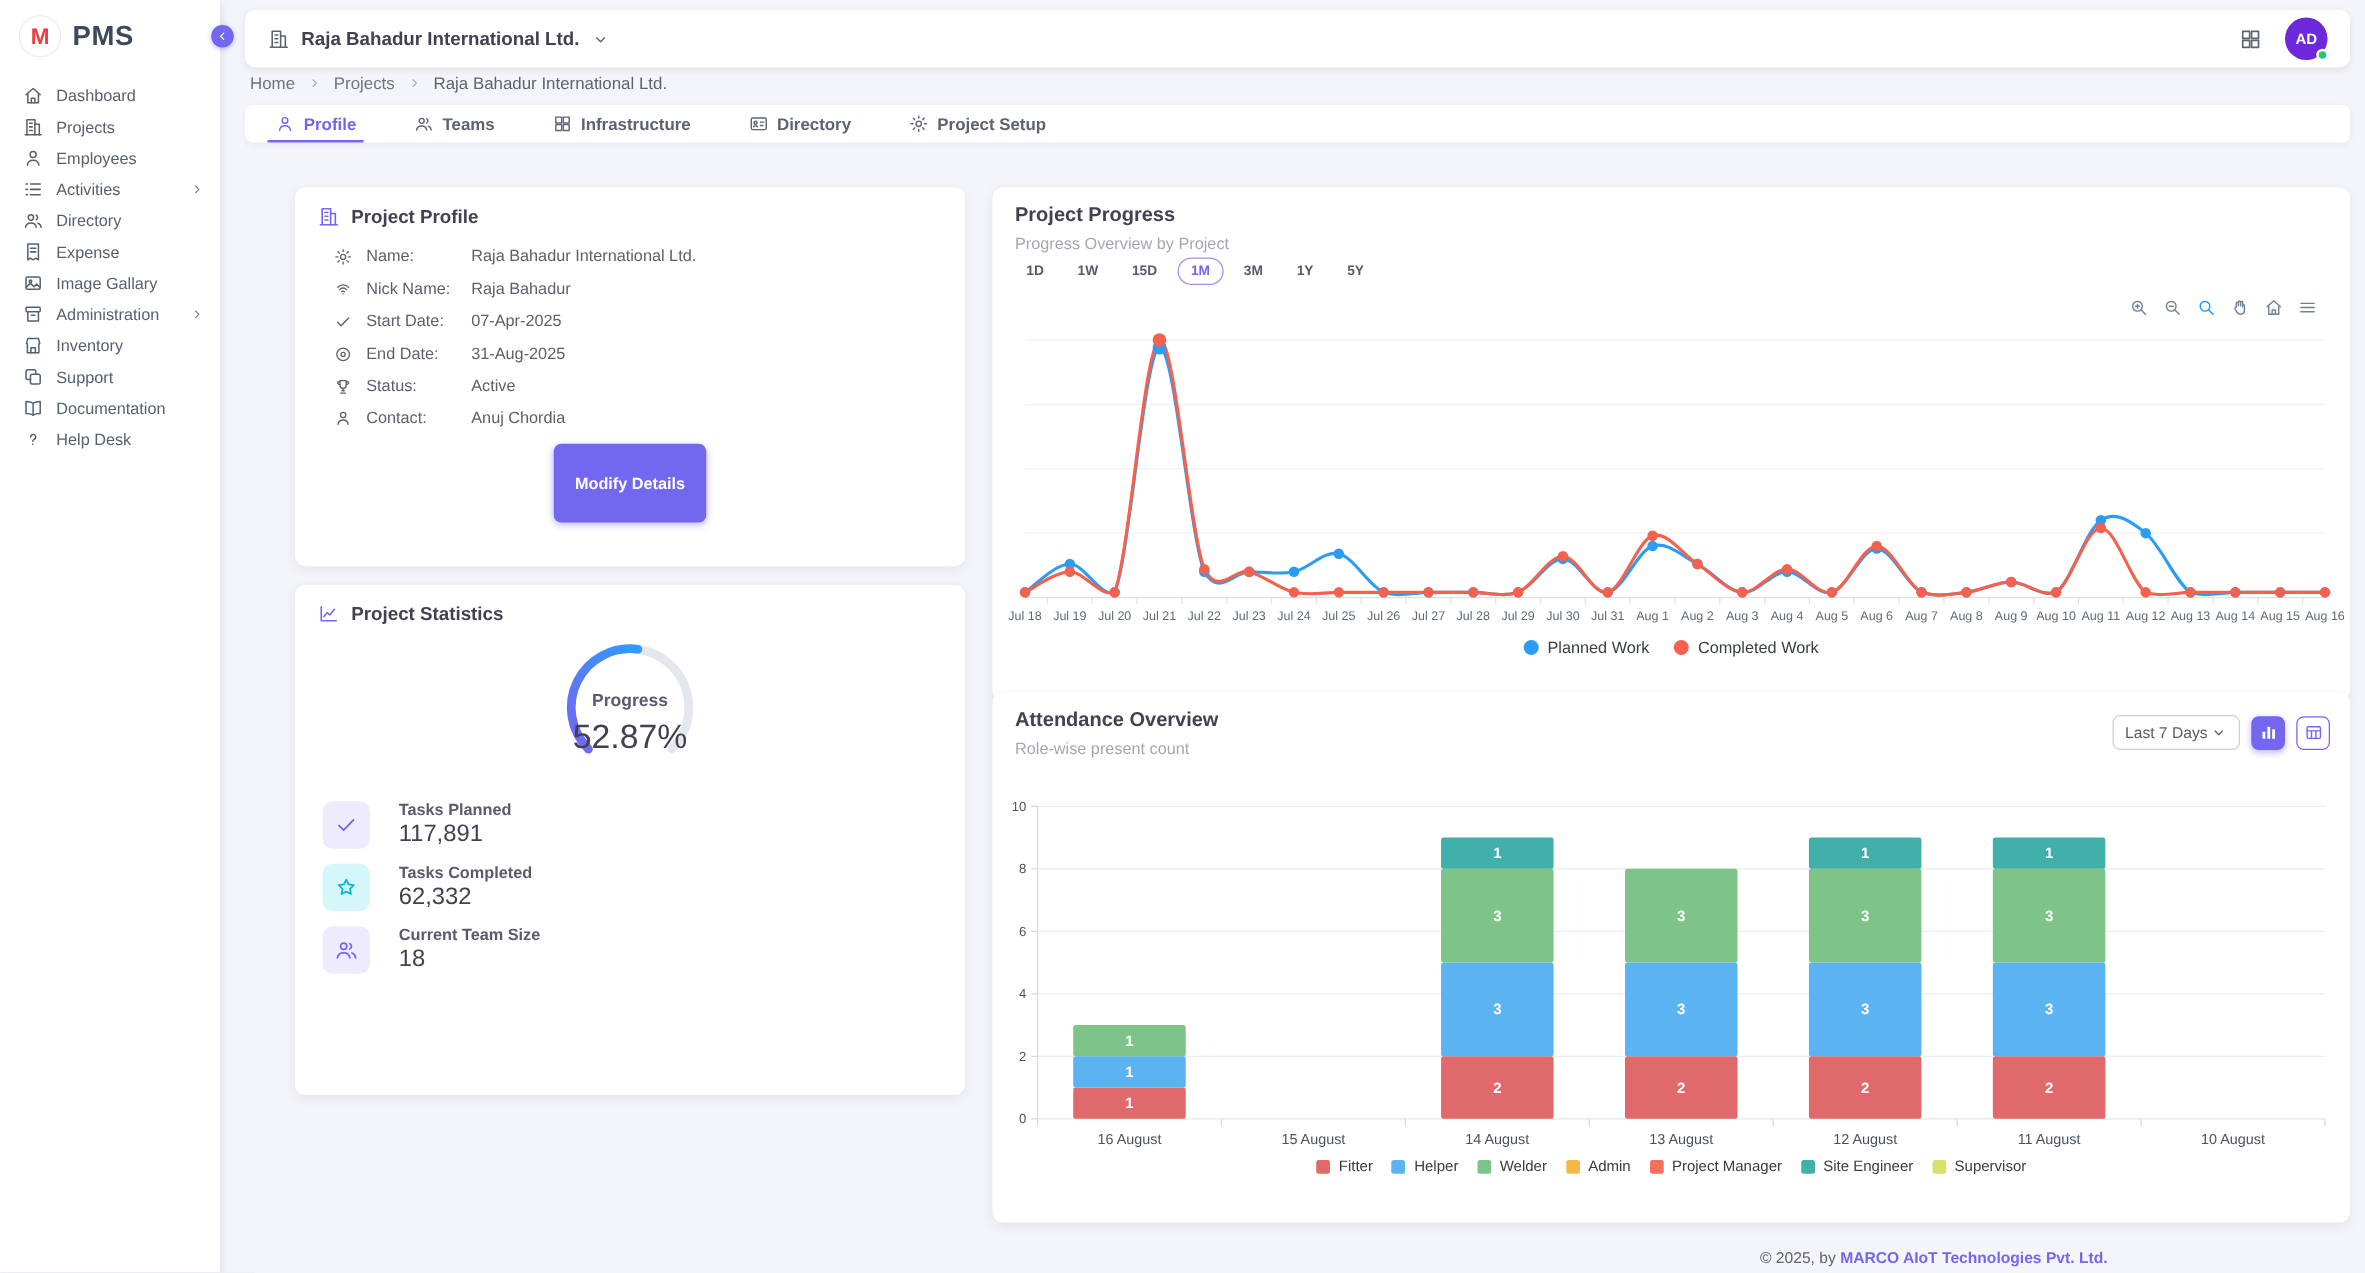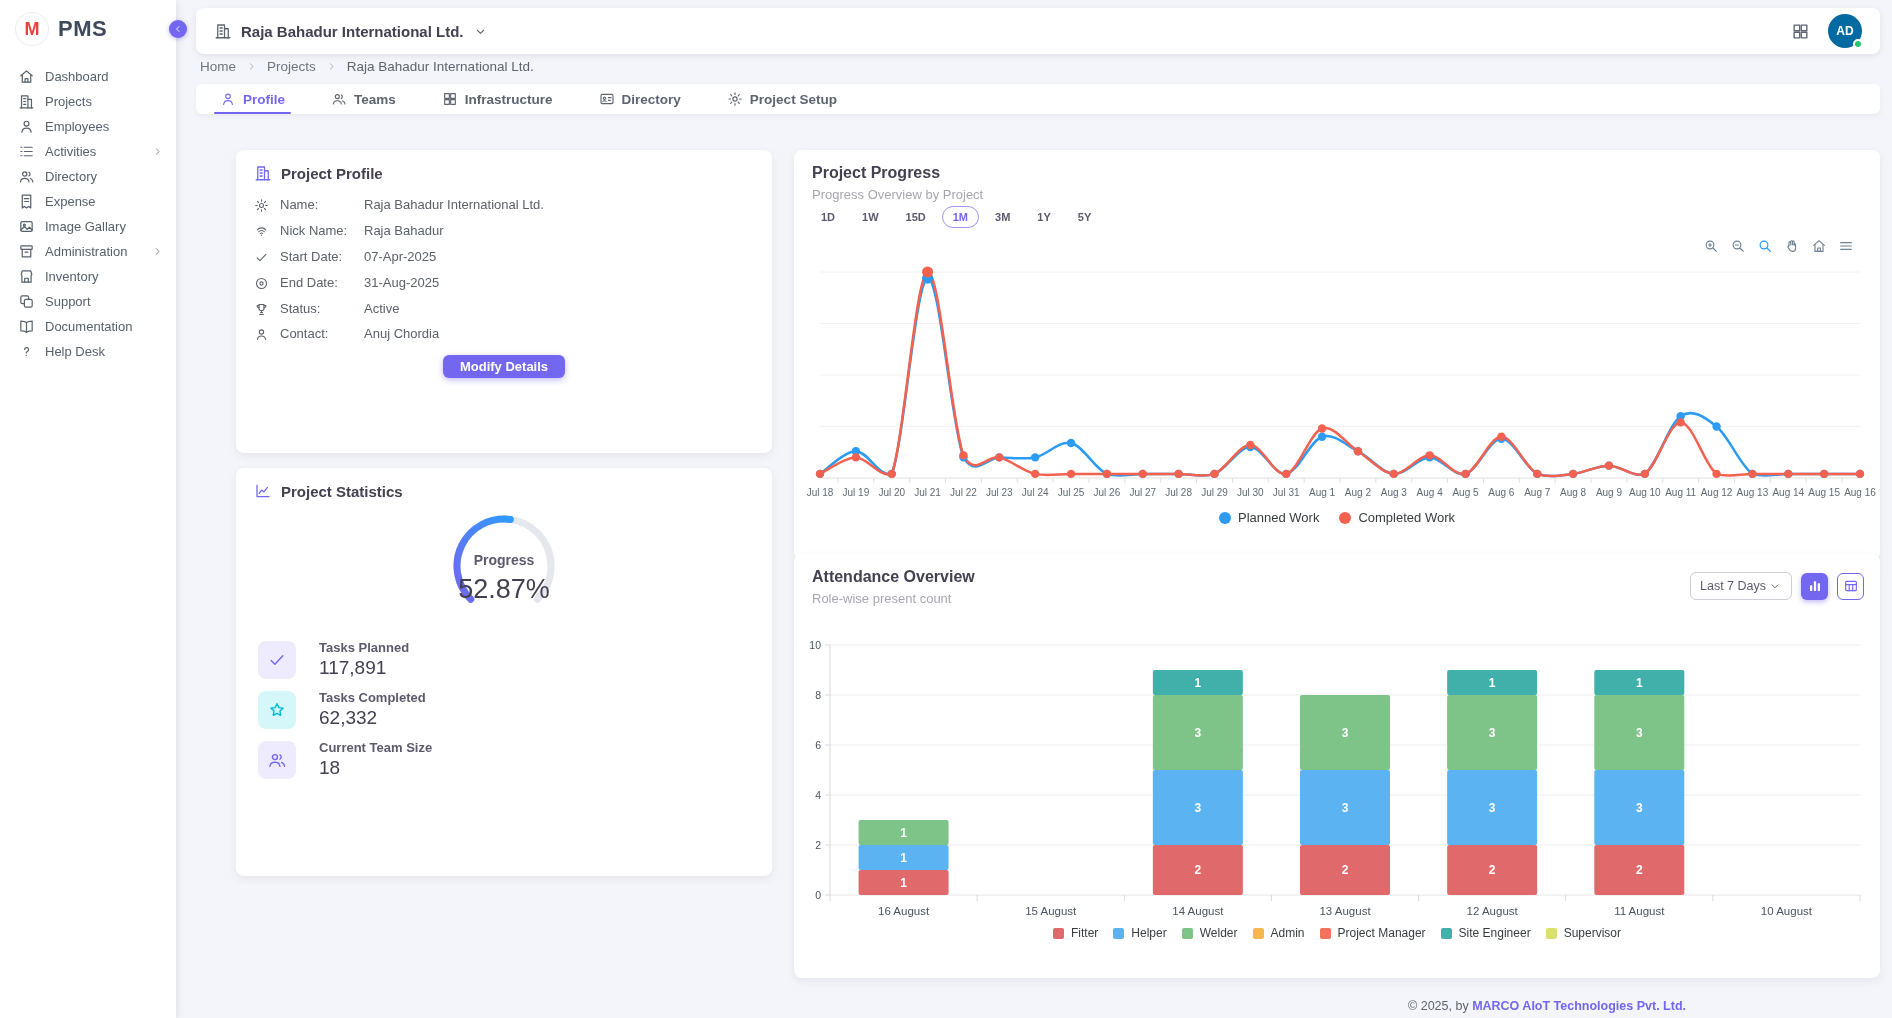--- a/index.html
+++ b/index.html
@@ -30,21 +30,21 @@
   
   .header-card{ position:absolute; left:196px; top:8px; width:1684px; height:46px; background:#fff;
                 border-radius:8px; box-shadow:0 2px 6px rgba(47,43,61,.10);
                 display:flex; align-items:center; padding:0 18px; }
   .company-group{ display:flex; align-items:center; gap:9px; cursor:pointer; }
   .company-group .icn{ width:18px; height:18px; color:#5d6470; }
   .company-name{ font-size:15px; font-weight:bold; color:#444050; }
   .company-group .chev{ width:15px; height:15px; color:#5d6470; }
   .header-right{ margin-left:auto; display:flex; align-items:center; gap:18px; }
   .grid-btn{ width:19px; height:19px; color:#5d6470; cursor:pointer; }
-  .avatar{ position:relative; width:34px; height:34px; border-radius:50%; background:#0369a1;
+  .avatar{ position:relative; width:34px; height:34px; border-radius:50%; background:#6d28d9;
            color:#fff; font-size:12px; font-weight:bold; display:flex; align-items:center;
            justify-content:center; cursor:pointer; }
   .status-dot{ position:absolute; right:-1px; bottom:-1px; width:10px; height:10px; border-radius:50%;
                background:#28c76f; border:2px solid #fff; }
 
   
   .breadcrumb{ position:absolute; left:200px; top:59px; display:flex; align-items:center; gap:9px;
                font-size:13.5px; color:#6d7580; }
   .breadcrumb .sep{ width:13px; height:13px; color:#a3a9b1; }
   .breadcrumb .crumb{ cursor:pointer; }
@@ -62,27 +62,27 @@
                       background:#7367f0; border-radius:2px; }
 
   
   .card{ position:absolute; background:#fff; border-radius:8px; box-shadow:0 3px 9px rgba(47,43,61,.08); }
   .card-title{ display:flex; align-items:center; gap:9px; padding:14px 18px 0; font-size:15px;
                font-weight:bold; color:#444050; }
   .card-title .icn{ width:18px; height:18px; color:#7367f0; }
   .card-sub{ padding:5px 18px 0; font-size:13px; color:#a8a5b2; }
 
   #profile-card{ left:236px; top:150px; width:536px; height:303px; }
-  .fields{ padding:15px 18px 0; }
+  .fields{ padding:15px 31px 0; }
   .frow{ display:flex; align-items:flex-start; margin-bottom:9px; font-size:13px; color:#5b616b; line-height:1.3; }
   .frow .icn{ width:15px; height:15px; margin-right:11px; flex:none; margin-top:1px; color:#5b616b; }
   .flabel{ width:80px; flex:none; }
   .fvalue{ flex:1; padding-left:4px; max-width:400px; }
   .modify-btn{ display:block; margin:12px auto 0; background:#7367f0; color:#fff; font-size:13px;
-               font-weight:bold; font-family:inherit; padding:4px 17px; border:none; border-radius:6px;
+               font-weight:bold; font-family:inherit; padding:24px 17px; border:none; border-radius:6px;
                box-shadow:0 2px 6px rgba(115,103,240,.45); cursor:pointer; }
 
   #stats-card{ left:236px; top:468px; width:536px; height:408px; }
   #gauge-mount{ position:absolute; left:193px; top:40px; width:150px; height:100px; }
   .gauge-label{ position:absolute; left:0; top:84px; width:100%; text-align:center; font-size:14px;
                 font-weight:bold; color:#5d596c; }
   .gauge-value{ position:absolute; left:0; top:106px; width:100%; text-align:center; font-size:27px;
                 color:#444050; }
   .stats-list{ position:absolute; left:22px; top:172px; display:flex; flex-direction:column; gap:11px; }
   .stat-row{ display:flex; align-items:center; gap:23px; }

